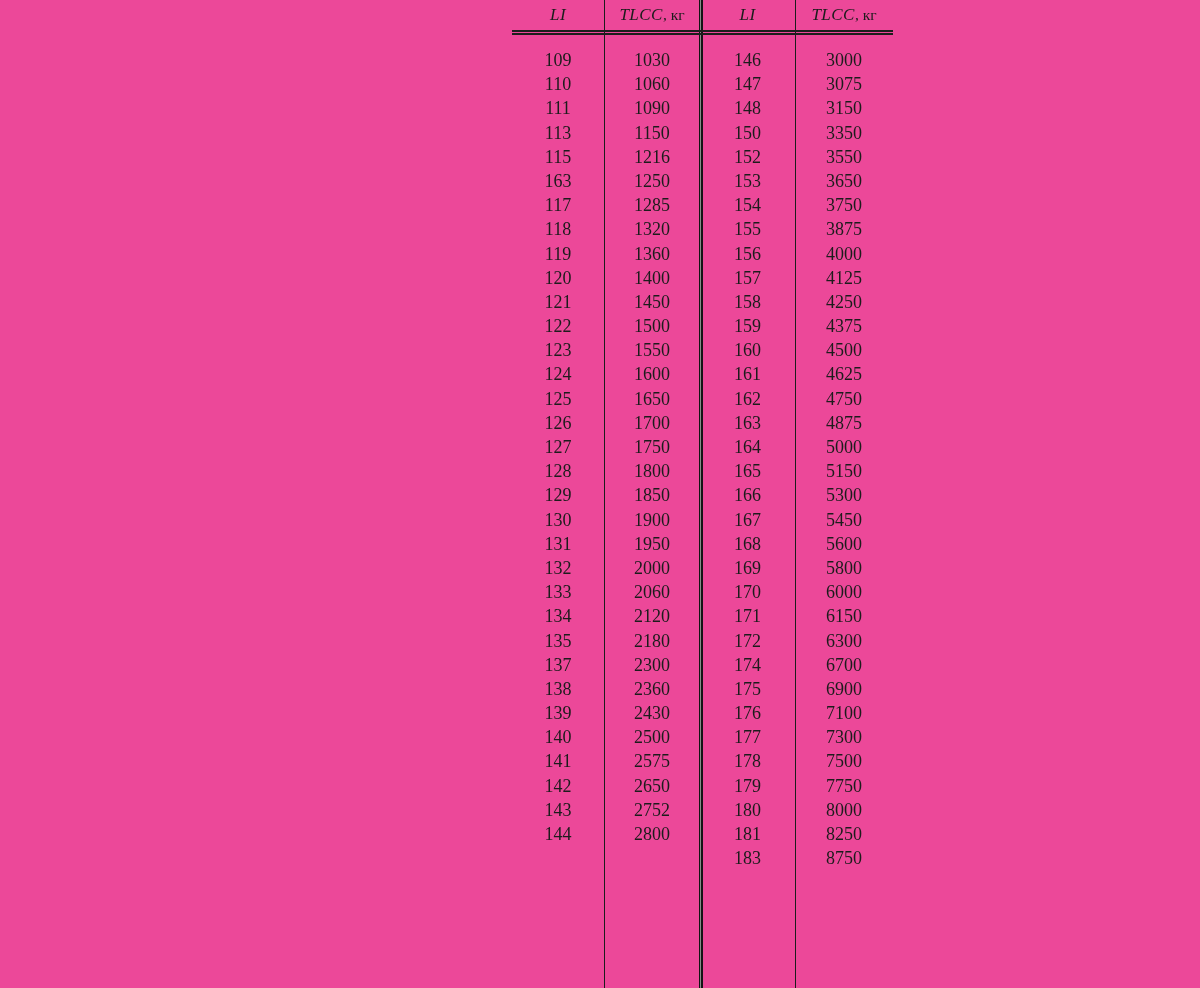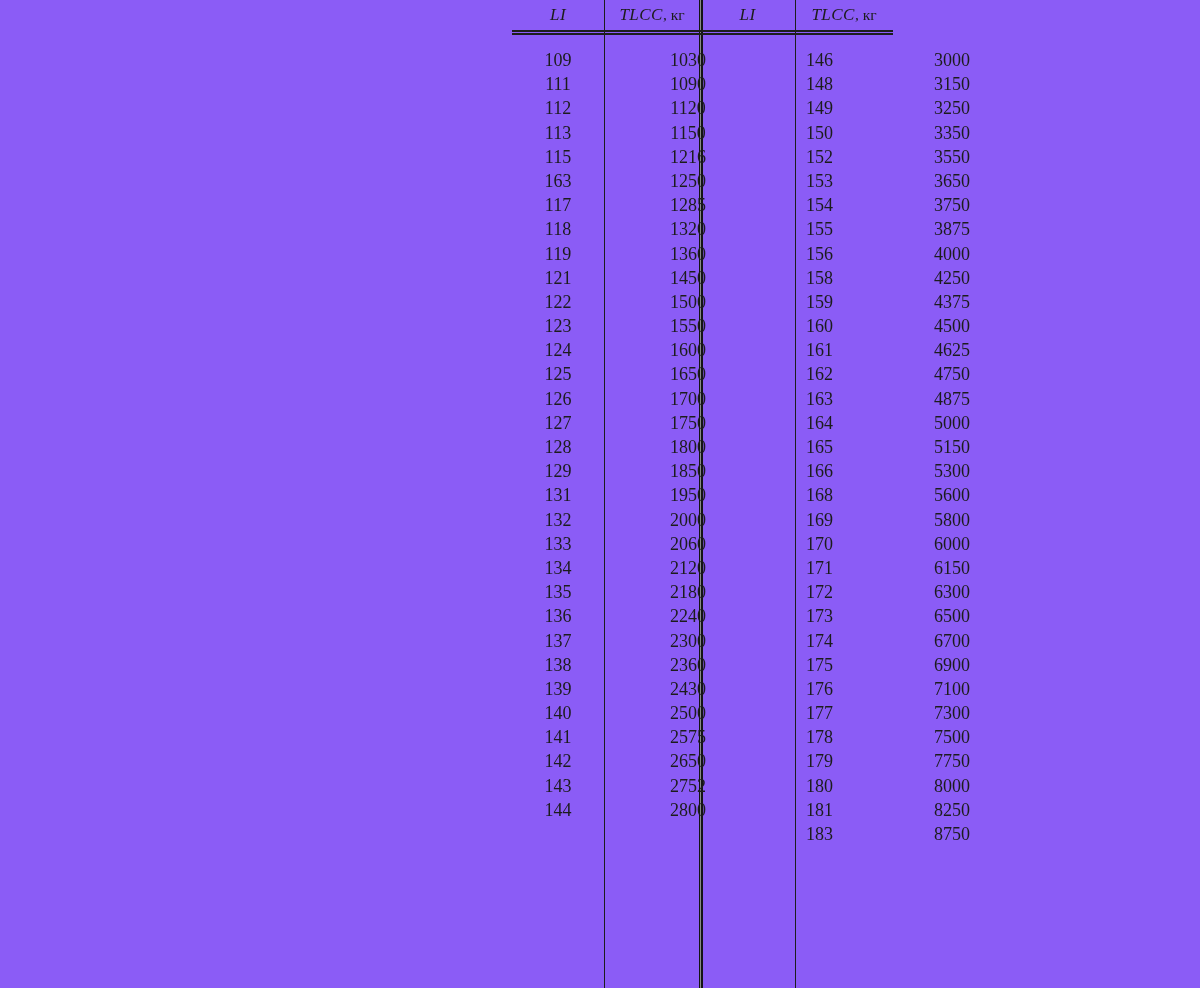--- a/index.html
+++ b/index.html
@@ -1,21 +1,21 @@
 <!DOCTYPE html>
 <html><head>
 <meta charset="utf-8">
 <style>
   * { margin: 0; padding: 0; box-sizing: border-box; }
   html, body { background: #ffffff; }
   .page {
     position: relative;
     width: 1200px;
     height: 988px;
-    background: #8b5cf6;
+    background: #ec4899;
     overflow: hidden;
     font-family: "Liberation Serif", "DejaVu Serif", serif;
     color: #1c1c1c;
   }
   .scan-table {
     position: absolute;
     left: 512px;
     top: 0;
     width: 381px;
     height: 988px;
@@ -62,21 +62,20 @@
     position: absolute;
     top: 35px;
     left: 0;
     width: 381px;
     padding-top: 13px;
   }
   .row {
     display: grid;
     grid-template-columns: 92px 96px 95px 98px;
     height: 24.2px;
-    gap: 36px;
   }
   .cell {
     display: flex;
     align-items: center;
     justify-content: center;
     font-size: 18px;
     line-height: 24.2px;
   }
 </style>
 </head>
@@ -99,32 +98,32 @@
     <div class="double-rule"></div>
 
     <div class="rows" id="rows">
         <div class="row">
           <div class="cell">109</div>
           <div class="cell">1030</div>
           <div class="cell">146</div>
           <div class="cell">3000</div>
         </div>
         <div class="row">
+          <div class="cell">110</div>
+          <div class="cell">1060</div>
+          <div class="cell">147</div>
+          <div class="cell">3075</div>
+        </div>
+        <div class="row">
           <div class="cell">111</div>
           <div class="cell">1090</div>
           <div class="cell">148</div>
           <div class="cell">3150</div>
         </div>
         <div class="row">
-          <div class="cell">112</div>
-          <div class="cell">1120</div>
-          <div class="cell">149</div>
-          <div class="cell">3250</div>
-        </div>
-        <div class="row">
           <div class="cell">113</div>
           <div class="cell">1150</div>
           <div class="cell">150</div>
           <div class="cell">3350</div>
         </div>
         <div class="row">
           <div class="cell">115</div>
           <div class="cell">1216</div>
           <div class="cell">152</div>
           <div class="cell">3550</div>
@@ -147,20 +146,26 @@
           <div class="cell">155</div>
           <div class="cell">3875</div>
         </div>
         <div class="row">
           <div class="cell">119</div>
           <div class="cell">1360</div>
           <div class="cell">156</div>
           <div class="cell">4000</div>
         </div>
         <div class="row">
+          <div class="cell">120</div>
+          <div class="cell">1400</div>
+          <div class="cell">157</div>
+          <div class="cell">4125</div>
+        </div>
+        <div class="row">
           <div class="cell">121</div>
           <div class="cell">1450</div>
           <div class="cell">158</div>
           <div class="cell">4250</div>
         </div>
         <div class="row">
           <div class="cell">122</div>
           <div class="cell">1500</div>
           <div class="cell">159</div>
           <div class="cell">4375</div>
@@ -201,20 +206,26 @@
           <div class="cell">165</div>
           <div class="cell">5150</div>
         </div>
         <div class="row">
           <div class="cell">129</div>
           <div class="cell">1850</div>
           <div class="cell">166</div>
           <div class="cell">5300</div>
         </div>
         <div class="row">
+          <div class="cell">130</div>
+          <div class="cell">1900</div>
+          <div class="cell">167</div>
+          <div class="cell">5450</div>
+        </div>
+        <div class="row">
           <div class="cell">131</div>
           <div class="cell">1950</div>
           <div class="cell">168</div>
           <div class="cell">5600</div>
         </div>
         <div class="row">
           <div class="cell">132</div>
           <div class="cell">2000</div>
           <div class="cell">169</div>
           <div class="cell">5800</div>
@@ -231,26 +242,20 @@
           <div class="cell">171</div>
           <div class="cell">6150</div>
         </div>
         <div class="row">
           <div class="cell">135</div>
           <div class="cell">2180</div>
           <div class="cell">172</div>
           <div class="cell">6300</div>
         </div>
         <div class="row">
-          <div class="cell">136</div>
-          <div class="cell">2240</div>
-          <div class="cell">173</div>
-          <div class="cell">6500</div>
-        </div>
-        <div class="row">
           <div class="cell">137</div>
           <div class="cell">2300</div>
           <div class="cell">174</div>
           <div class="cell">6700</div>
         </div>
         <div class="row">
           <div class="cell">138</div>
           <div class="cell">2360</div>
           <div class="cell">175</div>
           <div class="cell">6900</div>

